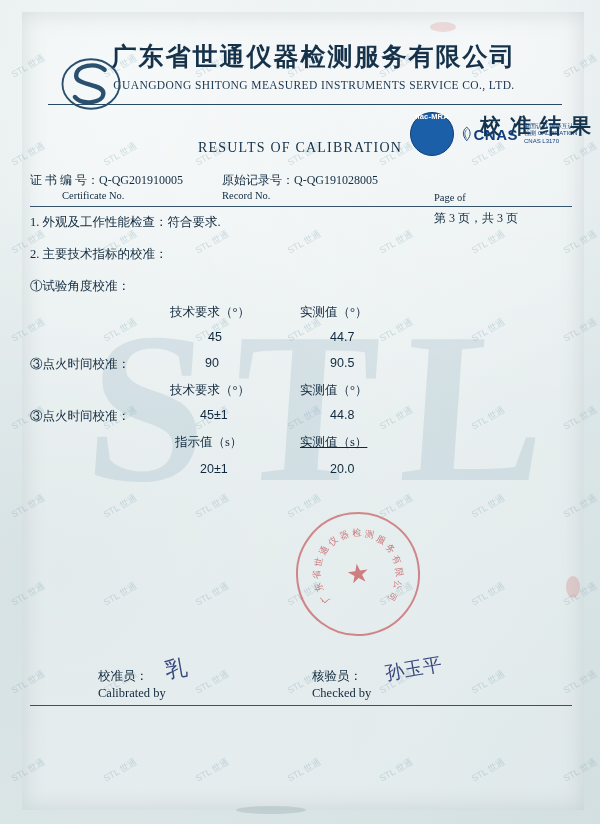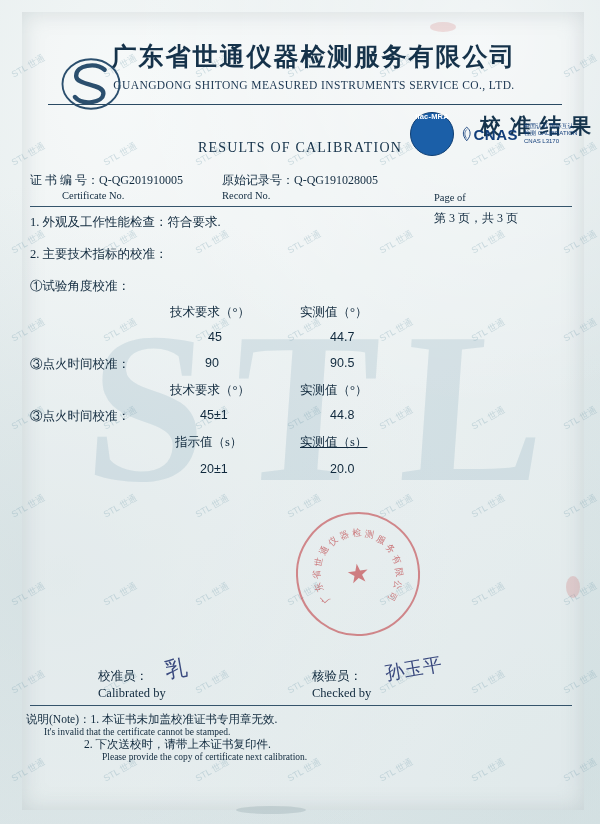--- a/index.html
+++ b/index.html
@@ -434,21 +434,13 @@
   <div class="sig" style="left:98px; top:668px;">校准员：</div>
   <div class="sig en" style="left:98px; top:686px;">Calibrated by</div>
   <div class="ink" style="left:165px; top:654px;">乳</div>
 
   <div class="sig" style="left:312px; top:668px;">核验员：</div>
   <div class="sig en" style="left:312px; top:686px;">Checked by</div>
   <div class="ink" style="left:385px; top:656px; font-size:19px;">孙玉平</div>
 
   <div class="hr-bottom"></div>
 
-  <div class="note">
-    <span>说明(Note)：</span><span>1. 本证书未加盖校准证书专用章无效.</span>
-    <span class="en">It's invalid that the certificate cannot be stamped.</span>
-    <div class="row" style="padding-left:58px;">
-      <span>2. 下次送校时，请带上本证书复印件.</span>
-      <span class="en">Please provide the copy of certificate next calibration.</span>
-    </div>
-  </div>
 </div>
 
 </body></html>

